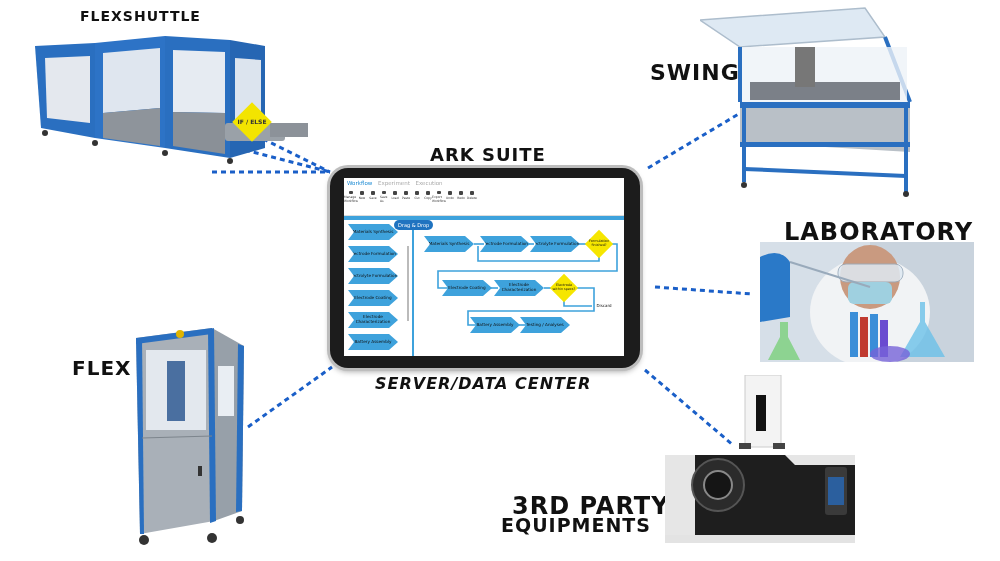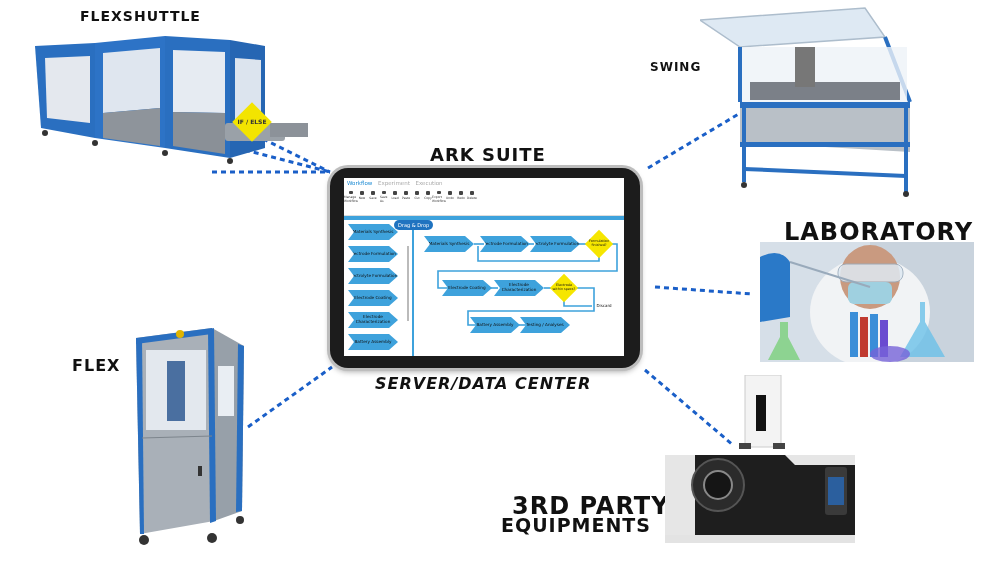--- a/index.html
+++ b/index.html
@@ -55,21 +55,21 @@
   <rect x="200" y="95" width="60" height="18" fill="#9aa1a8" rx="3"></rect>
   <rect x="245" y="95" width="38" height="14" fill="#8c9299"></rect>
   <circle cx="20" cy="105" r="3" fill="#333"></circle>
     <circle cx="70" cy="115" r="3" fill="#333"></circle>
   <circle cx="140" cy="125" r="3" fill="#333"></circle>
     <circle cx="205" cy="133" r="3" fill="#333"></circle>
 </svg>
 <div style="position:absolute;left:238px;top:108px;width:28px;height:28px;background:#f3e400;transform:rotate(45deg);"></div>
 <div style="position:absolute;left:237px;top:118px;width:30px;text-align:center;font-size:6px;font-weight:bold;color:#333;">IF / ELSE</div>
 
-<div class="label" style="left:650px;top:60px;font-size:12px;">SWING</div>
+<div class="label" style="left:650px;top:60px;font-size:22px;">SWING</div>
 <svg class="node" style="left:700px;top:2px;" width="240" height="195" viewBox="0 0 240 195">
   <polygon points="0,18 165,6 185,35 40,45" fill="#d9e6f2" stroke="#9fb2c4" stroke-width="1.5" opacity="0.85"></polygon>
   <line x1="40" y1="45" x2="40" y2="100" stroke="#2a6fc0" stroke-width="4"></line>
   <line x1="185" y1="35" x2="210" y2="100" stroke="#2a6fc0" stroke-width="4"></line>
   <rect x="42" y="45" width="165" height="58" fill="#eef3f8" opacity="0.8"></rect>
   <rect x="50" y="80" width="150" height="18" fill="#7b8088"></rect>
   <rect x="95" y="45" width="20" height="40" fill="#777"></rect>
   <polygon points="40,100 210,100 210,150 40,140" fill="#b9c0c7"></polygon>
   <polygon points="40,100 210,100 210,106 40,106" fill="#2a6fc0"></polygon>
   <rect x="40" y="140" width="170" height="5" fill="#2a6fc0"></rect>
@@ -92,21 +92,21 @@
   <line x1="30" y1="20" x2="110" y2="45" stroke="#9ab" stroke-width="2"></line>
   <rect x="90" y="70" width="8" height="45" fill="#3a8ed8"></rect>
   <rect x="100" y="75" width="8" height="40" fill="#c03a30"></rect>
   <rect x="110" y="72" width="8" height="43" fill="#3a8ed8"></rect>
   <rect x="120" y="78" width="8" height="37" fill="#6a4bd0"></rect>
   <path d="M160,60 L165,60 L165,80 L185,115 L140,115 L160,80 Z" fill="#6cc0e8" opacity="0.8"></path>
   <path d="M20,80 L28,80 L28,95 L40,118 L8,118 L20,95 Z" fill="#7bd07a" opacity="0.8"></path>
   <ellipse cx="130" cy="112" rx="20" ry="8" fill="#7763d8" opacity="0.8"></ellipse>
 </svg>
 
-<div class="label" style="left:72px;top:356px;font-size:16px;">FLEX</div>
+<div class="label" style="left:72px;top:356px;font-size:20px;">FLEX</div>
 <svg class="node" style="left:132px;top:326px;" width="120" height="225" viewBox="0 0 120 225">
   <polygon points="4,12 80,2 82,195 8,208" fill="#a9b0b8"></polygon>
   <polygon points="80,2 112,20 110,185 82,195" fill="#97a0a9"></polygon>
   <polygon points="4,12 80,2 80,8 4,18" fill="#2a6fc0"></polygon>
   <polygon points="4,12 10,12 12,208 8,208" fill="#2a6fc0"></polygon>
   <polygon points="76,4 82,2 84,195 78,197" fill="#2a6fc0"></polygon>
   <polygon points="106,18 112,20 110,185 104,186" fill="#2a6fc0"></polygon>
   <rect x="14" y="24" width="60" height="80" fill="#e3e8ee"></rect>
   <rect x="35" y="35" width="18" height="60" fill="#4a6fa0"></rect>
   <rect x="86" y="40" width="16" height="50" fill="#e9eef3"></rect>

